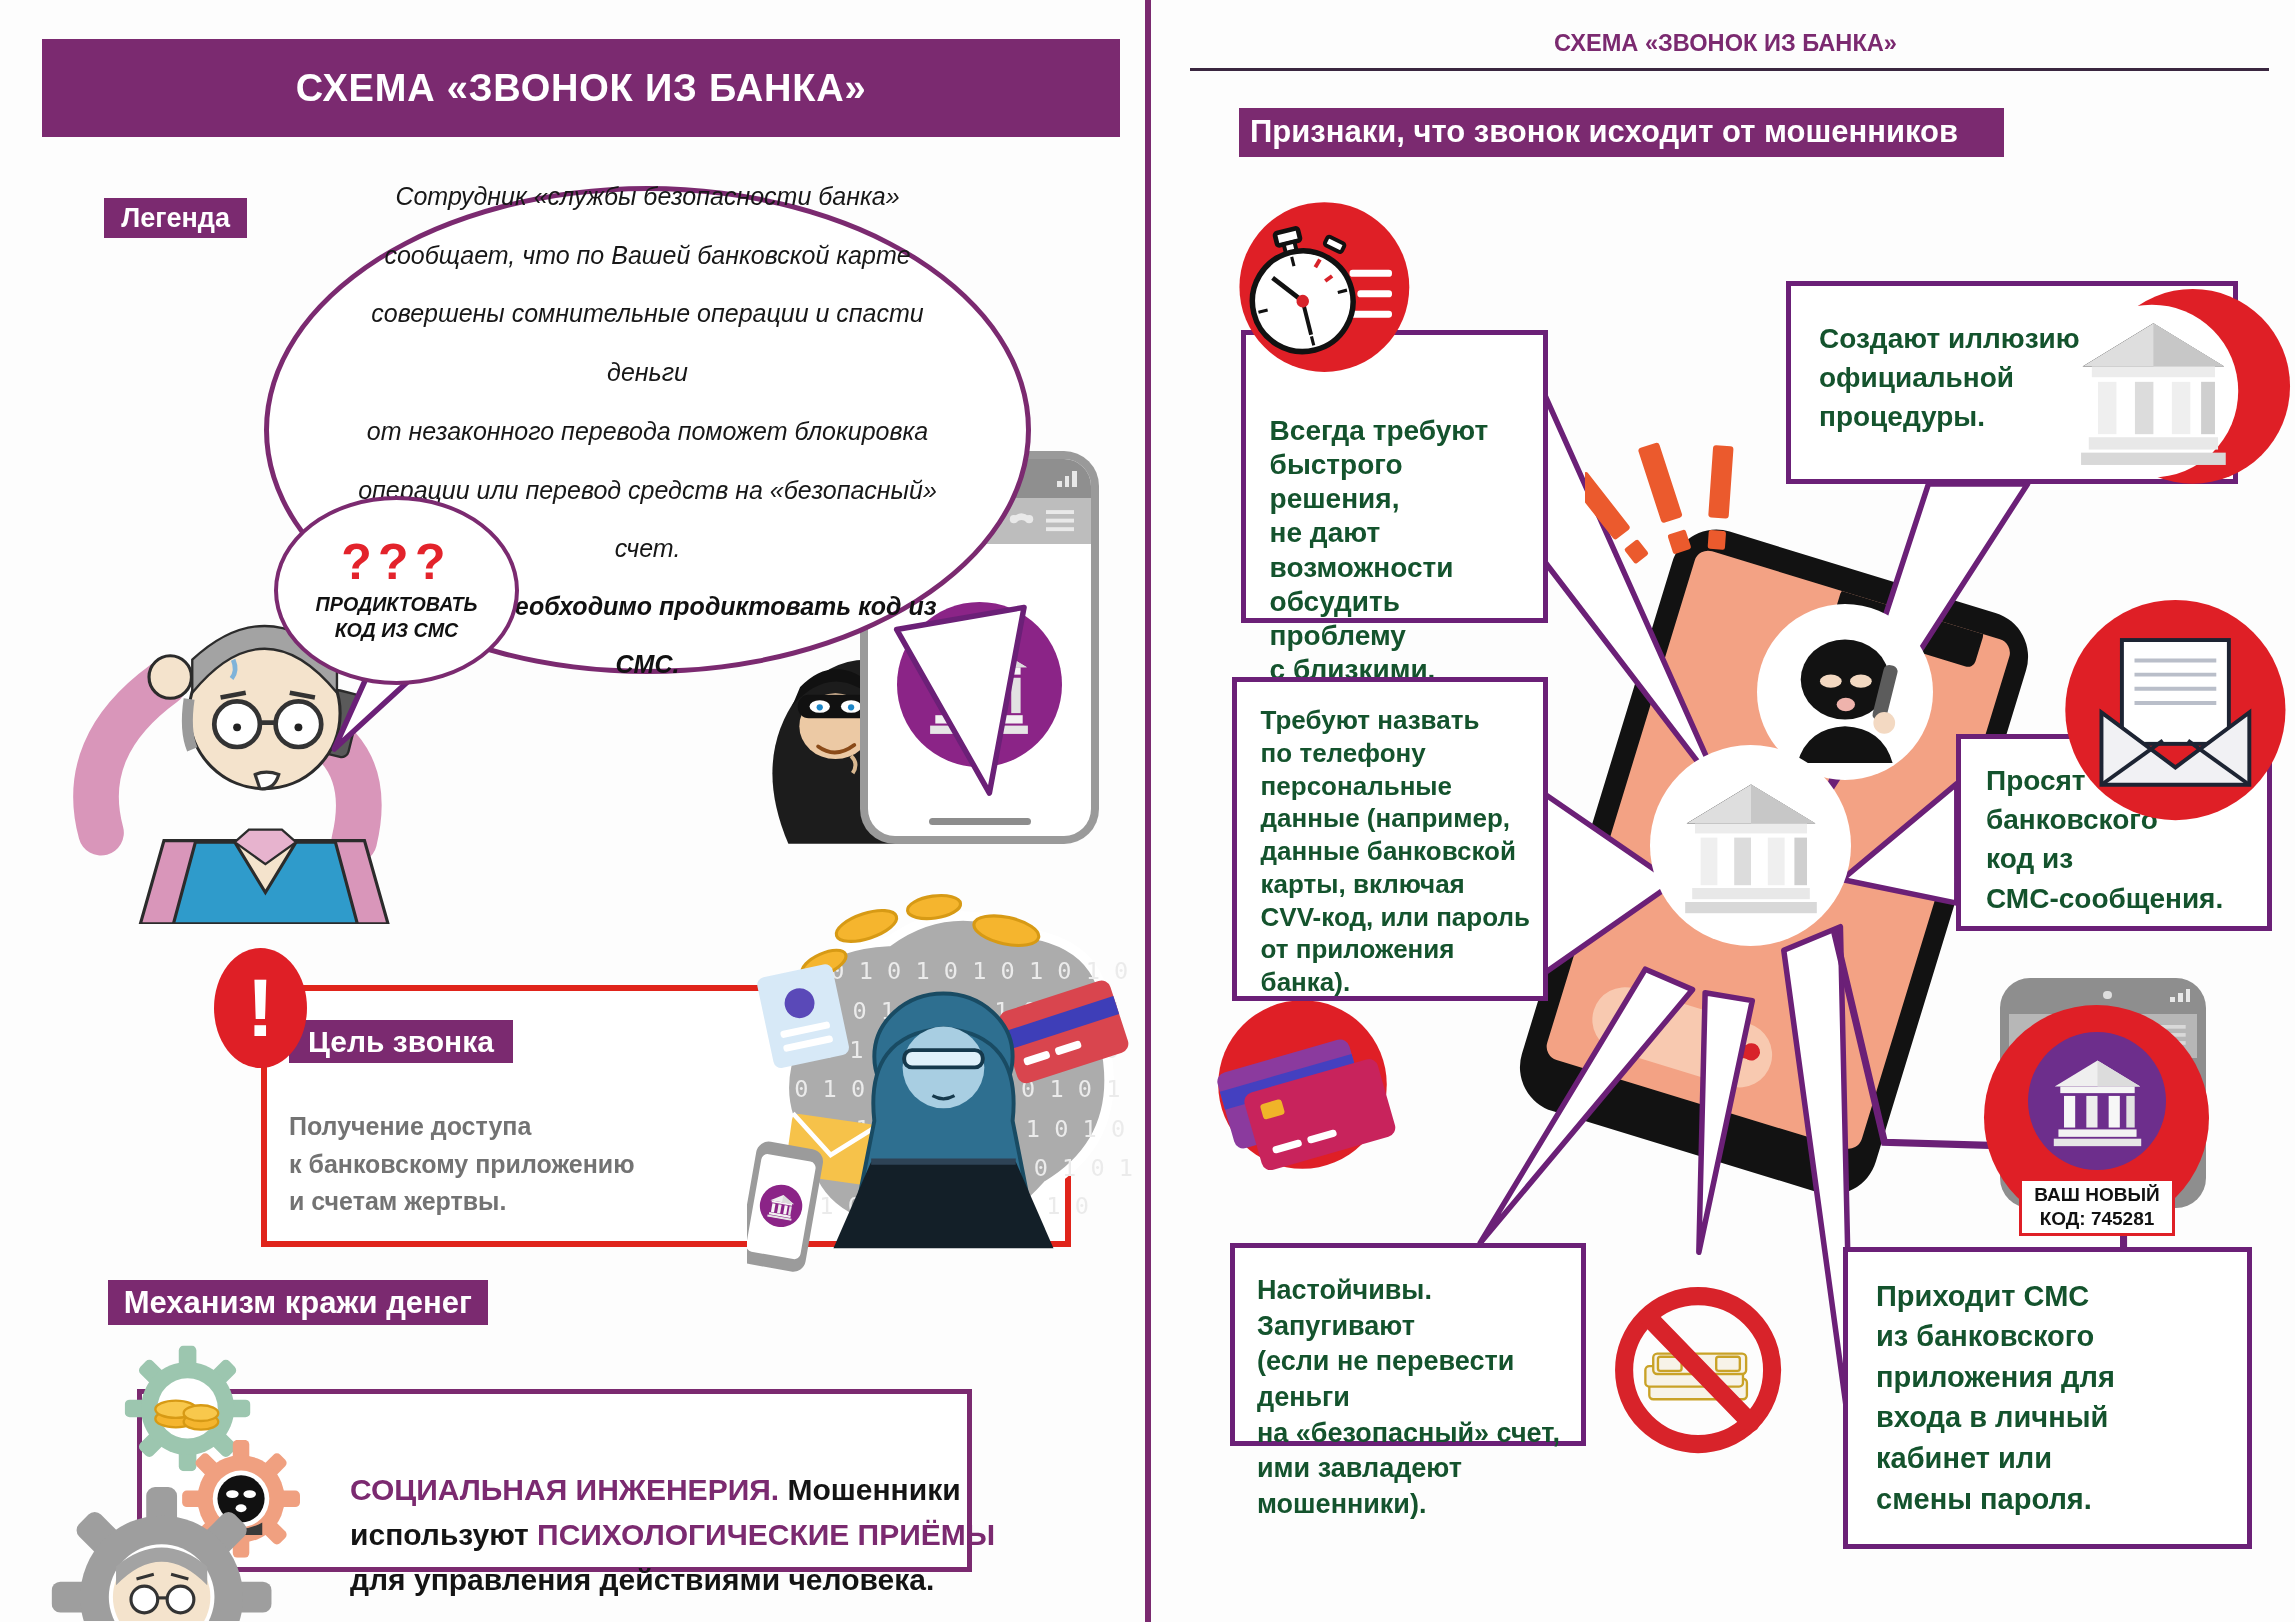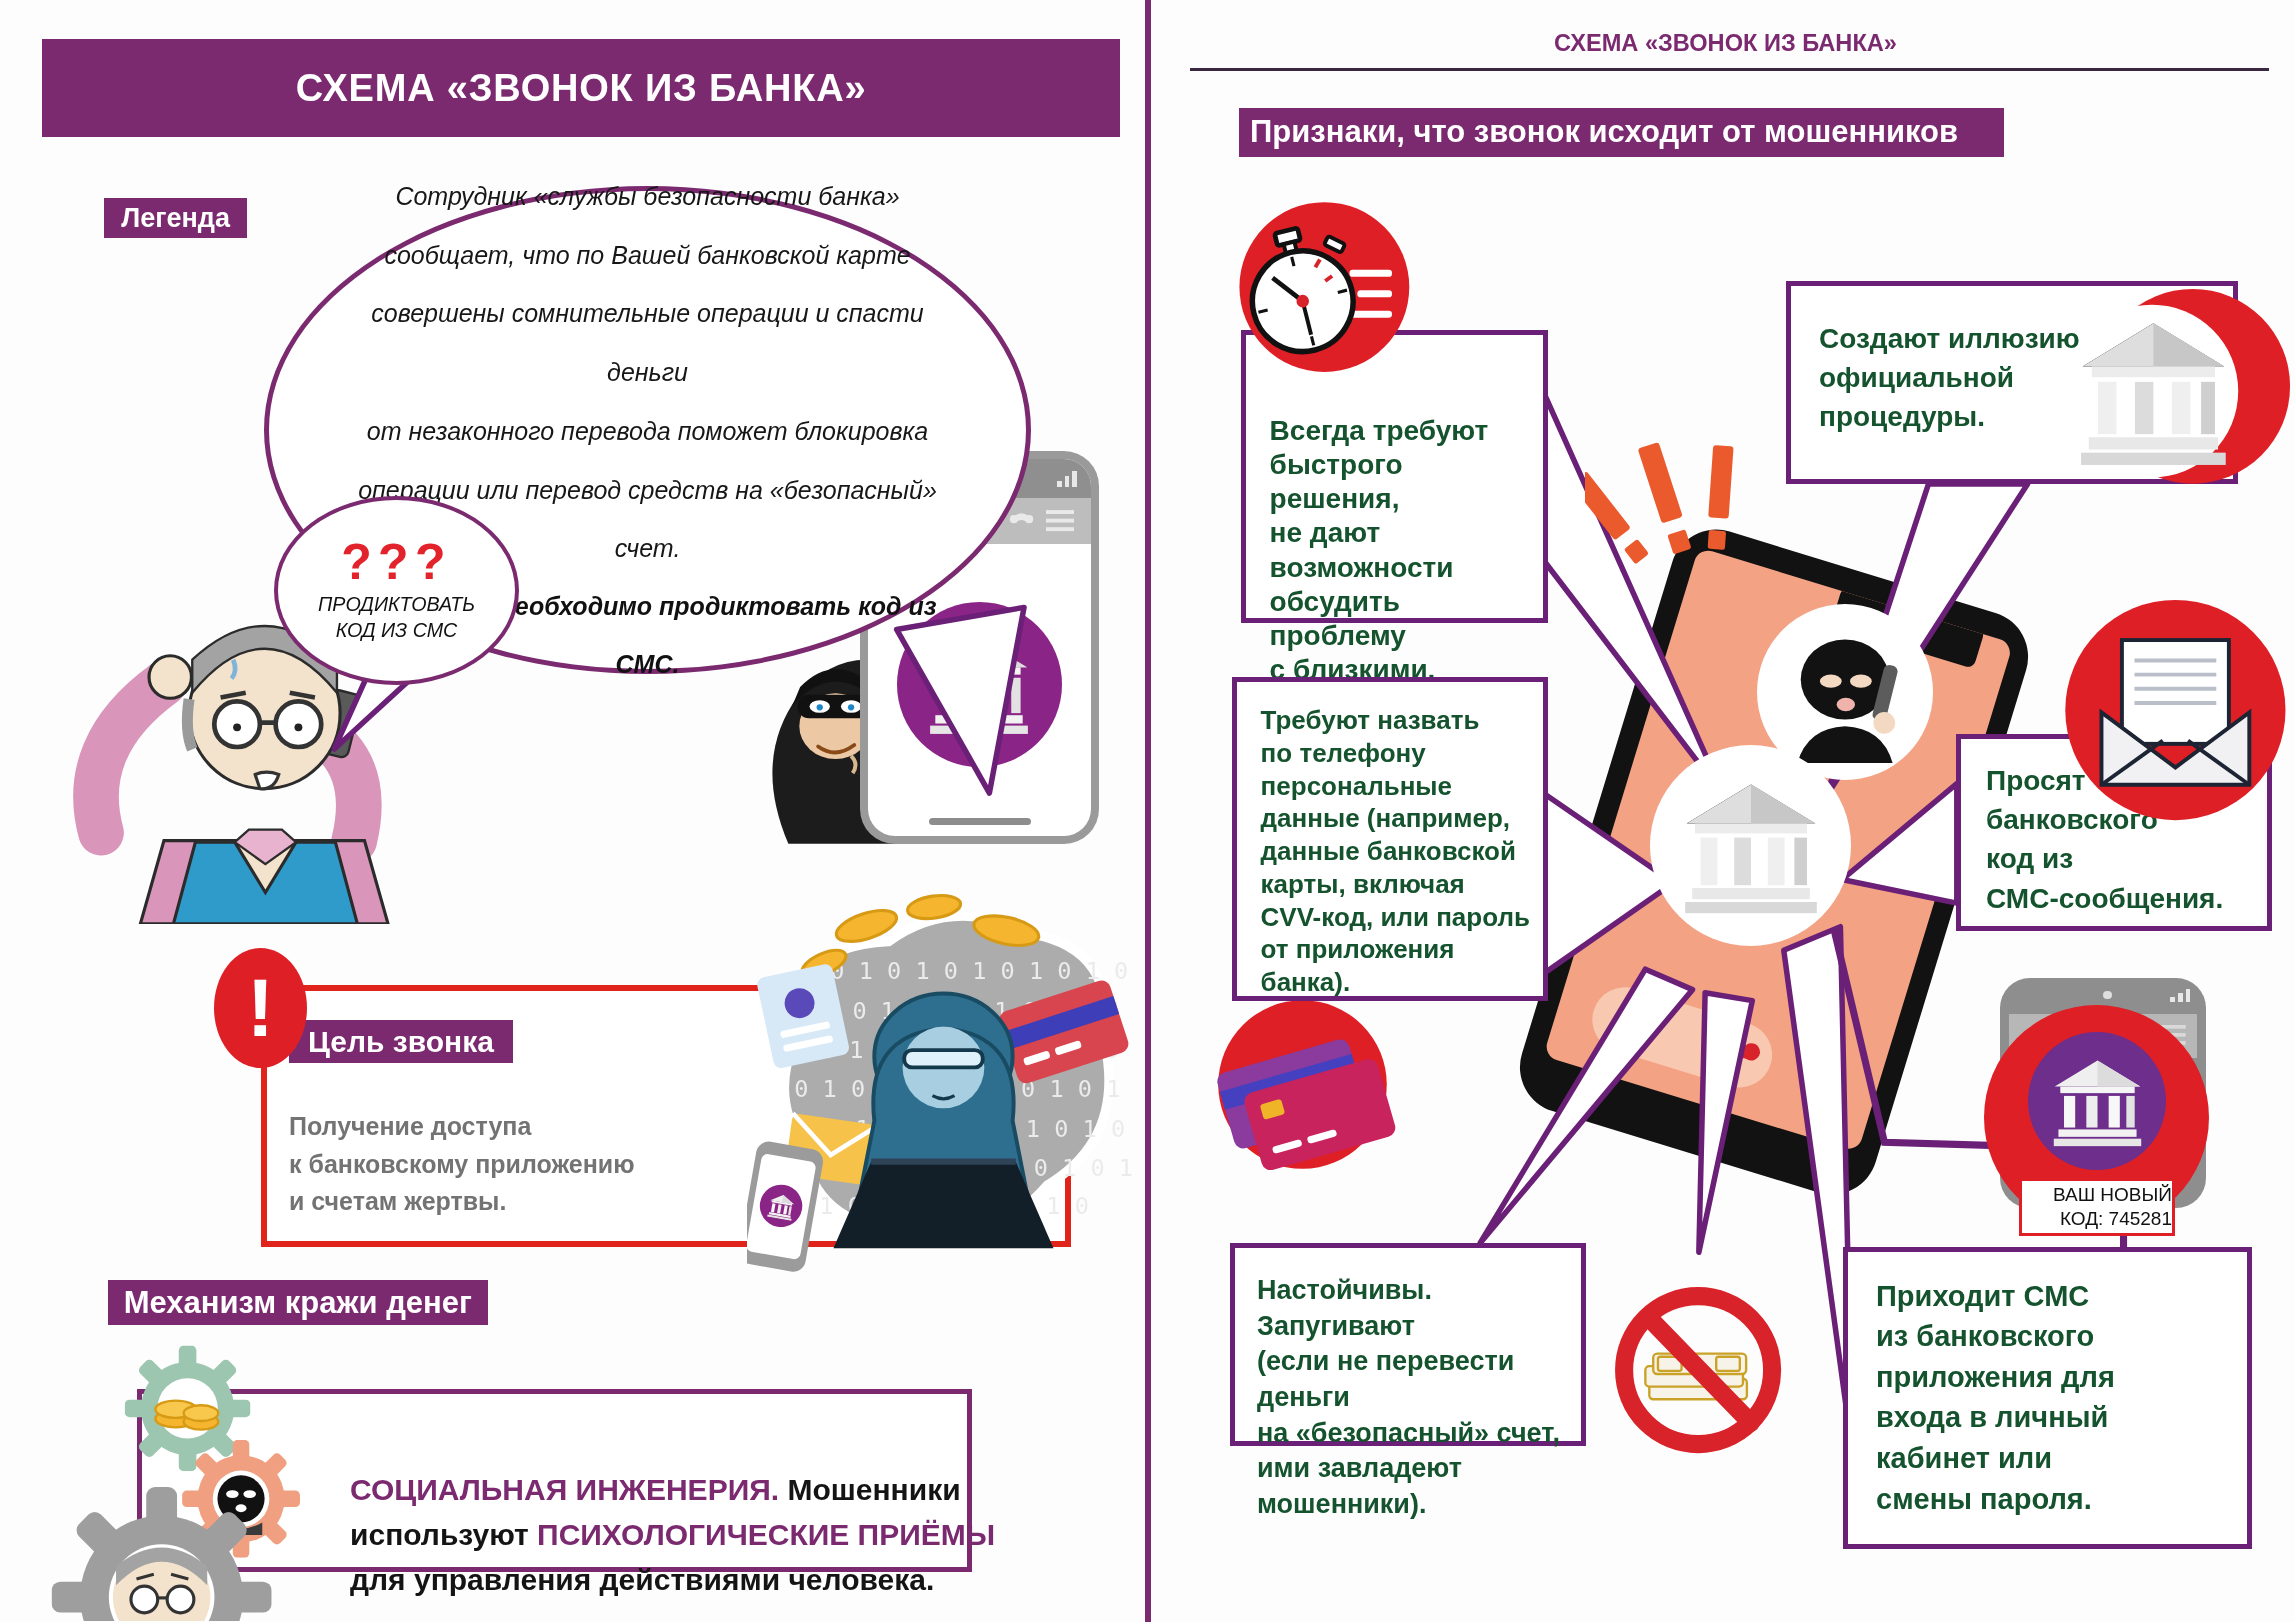--- a/index.html
+++ b/index.html
@@ -20,21 +20,21 @@
   .l-banner{left:42px;top:39px;width:1078px;height:98px;background:var(--purple);color:#fff;
     font-size:38px;font-weight:bold;letter-spacing:0.8px;display:flex;align-items:center;justify-content:center;z-index:3}
   .legend{left:104px;top:198px;padding:4.7px 17.3px;font-size:27px;z-index:3}
   .bubble{left:264px;top:186px;width:767px;height:488px;border:5.5px solid var(--purple);border-radius:50%;
     background:#fff;z-index:3;display:flex;flex-direction:column;align-items:center;justify-content:center;text-align:center;padding:31px 63px}
   .bubble .t{font-style:italic;font-size:25px;line-height:2.35;color:#171717}
   .bubble .tb{font-style:italic;font-weight:bold;font-size:25px;line-height:2.3;color:#111}
   .qbubble{left:274px;top:496px;width:245px;height:189px;border:4.7px solid var(--purple);border-radius:50%;
     background:#fff;z-index:4;display:flex;flex-direction:column;align-items:center;justify-content:center;text-align:center}
   .qmarks{color:#E3232B;font-weight:800;font-size:50px;letter-spacing:6.3px;line-height:1}
-  .qtext{font-size:19.7px;font-weight:normal;font-style:italic;line-height:1.3;margin-top:5px;color:#111}
+  .qtext{font-size:19.7px;font-weight:bold;font-style:italic;line-height:1.3;margin-top:5px;color:#111}
   .excl{left:214px;top:948px;width:93px;height:120px;background:var(--red);border-radius:50%;
     color:#fff;font-size:82px;font-weight:800;display:flex;align-items:center;justify-content:center;z-index:4}
   .goalbox{left:261px;top:985px;width:810px;height:262px;border:6.3px solid #E0241B;background:#fff;z-index:2}
   .goal-label{left:289px;top:1020px;padding:4.7px 19px;font-size:30px;z-index:3}
   .goal-text{left:289px;top:1108px;font-size:25px;line-height:1.5;font-weight:bold;color:#737373;z-index:3}
   .mech-label{left:108px;top:1280px;padding:4.7px 15.7px;font-size:31px;z-index:3}
   .mechbox{left:137px;top:1389px;width:835px;height:183px;border:5.5px solid var(--purple);background:#fff;z-index:2}
   .mech-text{left:350px;top:1422px;width:653px;font-size:30px;font-weight:bold;line-height:1.5;color:#141414;z-index:3}
   .mech-text .hl{color:var(--purple)}
   .divider{left:1145px;top:0;width:6.3px;height:1623px;background:var(--purple);z-index:5}
@@ -72,21 +72,21 @@
   .balcirc{left:1757px;top:604px;width:176px;height:176px}
   .cbankcirc{left:1650px;top:745px;width:201px;height:201px}
   
   .sphone{left:2000px;top:978px;width:206px;height:230px;background:#8E8E8E;border-radius:30px;z-index:2;overflow:hidden}
   .sphone .cam{position:absolute;left:50%;top:12.6px;width:8.7px;height:8.7px;background:#dedede;border-radius:50%}
   .sphone .bar{position:absolute;left:9.4px;right:9.4px;top:36px;height:44px;background:#b7b7b7}
   .rc{left:1984px;top:1005px;width:225px;height:225px;background:var(--red);border-radius:50%;z-index:3}
   .pc{left:2028px;top:1032px;width:138px;height:138px;background:var(--bank-violet);border-radius:50%;z-index:4;
     display:flex;align-items:center;justify-content:center}
   .codebox{left:2019px;top:1178px;width:156px;height:58px;background:#fff;border:3.1px solid var(--red);z-index:5;
-    display:flex;flex-direction:column;align-items:flex-end;justify-content:center;font-size:19px;font-weight:normal;color:#111;line-height:1.25}
+    display:flex;flex-direction:column;align-items:center;justify-content:center;font-size:19px;font-weight:bold;color:#111;line-height:1.25}
   .icon{z-index:4}
   .conn{position:absolute;left:0;top:0;z-index:2;pointer-events:none}
 </style>
 </head>
 <body>
 
 <div class="page">
 
   <svg width="0" height="0" style="position:absolute">
     <defs>

